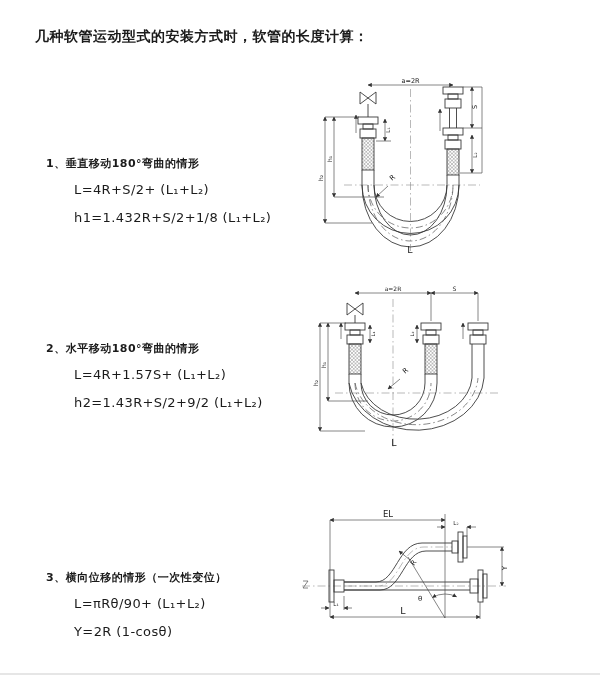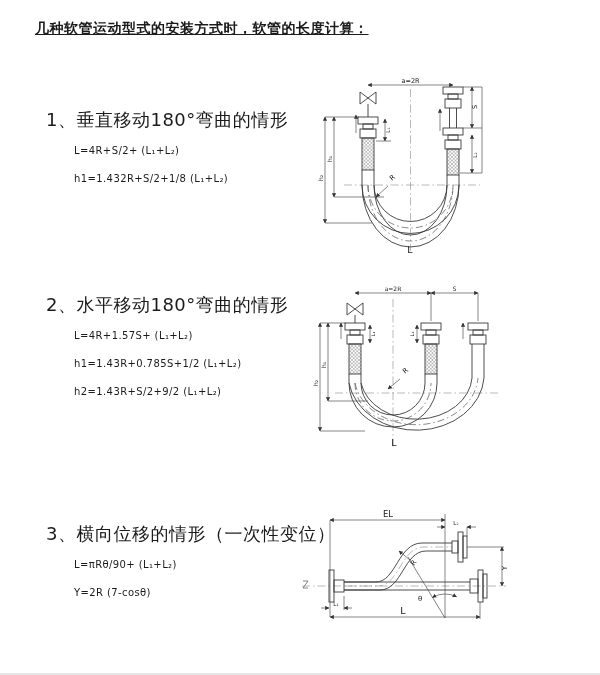--- a/index.html
+++ b/index.html
@@ -3,26 +3,26 @@
 <meta charset="utf-8">
 <style>
   html,body{margin:0;padding:0;}
   body{
     width:600px;height:675px;position:relative;background:#ffffff;
     font-family:"DejaVu Sans","Liberation Sans",sans-serif;
     color:#1b1b1b;overflow:hidden;
     border-bottom:2px solid #e6e6e6;box-sizing:border-box;
   }
   .page-title{
-    position:absolute;left:35px;top:20px;
-    font-size:14px;font-weight:bold;letter-spacing:.5px;white-space:nowrap;text-decoration:underline;
+    position:absolute;left:35px;top:28px;
+    font-size:14px;font-weight:bold;letter-spacing:.5px;white-space:nowrap;
   }
   .sec{position:absolute;white-space:nowrap;}
-  .sec-h{font-size:18px;font-weight:normal;letter-spacing:.5px;}
-  .f{margin:9.5px 0 0 28px;font-size:10px;height:18.5px;line-height:18.5px;letter-spacing:.4px;}
+  .sec-h{font-size:11px;font-weight:bold;letter-spacing:.5px;margin-top:48px;}
+  .f{margin:9.5px 0 0 28px;font-size:13px;height:18.5px;line-height:18.5px;letter-spacing:.4px;}
   .diag{position:absolute;}
   svg{display:block;}
   svg text{font-family:"DejaVu Sans","Liberation Sans",sans-serif;fill:#222;}
   .ln{stroke:#3a3a3a;stroke-width:.9;fill:none;}
   .thin{stroke:#444;stroke-width:.65;fill:none;}
   .cl{stroke:#8a8a8a;stroke-width:.6;fill:none;stroke-dasharray:8 3 1.5 3;}
   .dash{stroke:#555;stroke-width:.7;fill:none;stroke-dasharray:7 3 1.5 3;}
   .hx{stroke:#3a3a3a;stroke-width:.9;}
 </style>
 </head>
@@ -32,28 +32,27 @@
 
 <div class="sec" style="left:46px;top:108px">
   <div class="sec-h">1、垂直移动180°弯曲的情形</div>
   <div class="f">L=4R+S/2+ (L₁+L₂)</div>
   <div class="f">h1=1.432R+S/2+1/8 (L₁+L₂)</div>
 </div>
 
 <div class="sec" style="left:46px;top:293px">
   <div class="sec-h">2、水平移动180°弯曲的情形</div>
   <div class="f">L=4R+1.57S+ (L₁+L₂)</div>
-  <div class="f">h1=1.43R+0.785S+1/2 (L₁+L₂)</div>
   <div class="f">h2=1.43R+S/2+9/2 (L₁+L₂)</div>
 </div>
 
 <div class="sec" style="left:46px;top:522px">
   <div class="sec-h">3、横向位移的情形（一次性变位）</div>
   <div class="f">L=πRθ/90+ (L₁+L₂)</div>
-  <div class="f">Y=2R (7-cosθ)</div>
+  <div class="f">Y=2R (1-cosθ)</div>
 </div>
 
 <div class="diag" style="left:312px;top:73px;width:250px;height:185px">
 <svg width="250" height="185" viewBox="0 0 250 185">
   <defs>
     <marker id="ar1" viewBox="0 0 10 10" refX="9" refY="5" markerWidth="6.5" markerHeight="6.5" orient="auto-start-reverse">
       <path d="M0,0 L10,5 L0,10 Z" fill="#333"></path>
     </marker>
     <pattern id="ht1" patternUnits="userSpaceOnUse" width="3.5" height="3.5">
       <path d="M0,3.5 L3.5,0 M0,0 L3.5,3.5" stroke="#777" stroke-width="0.45"></path>

